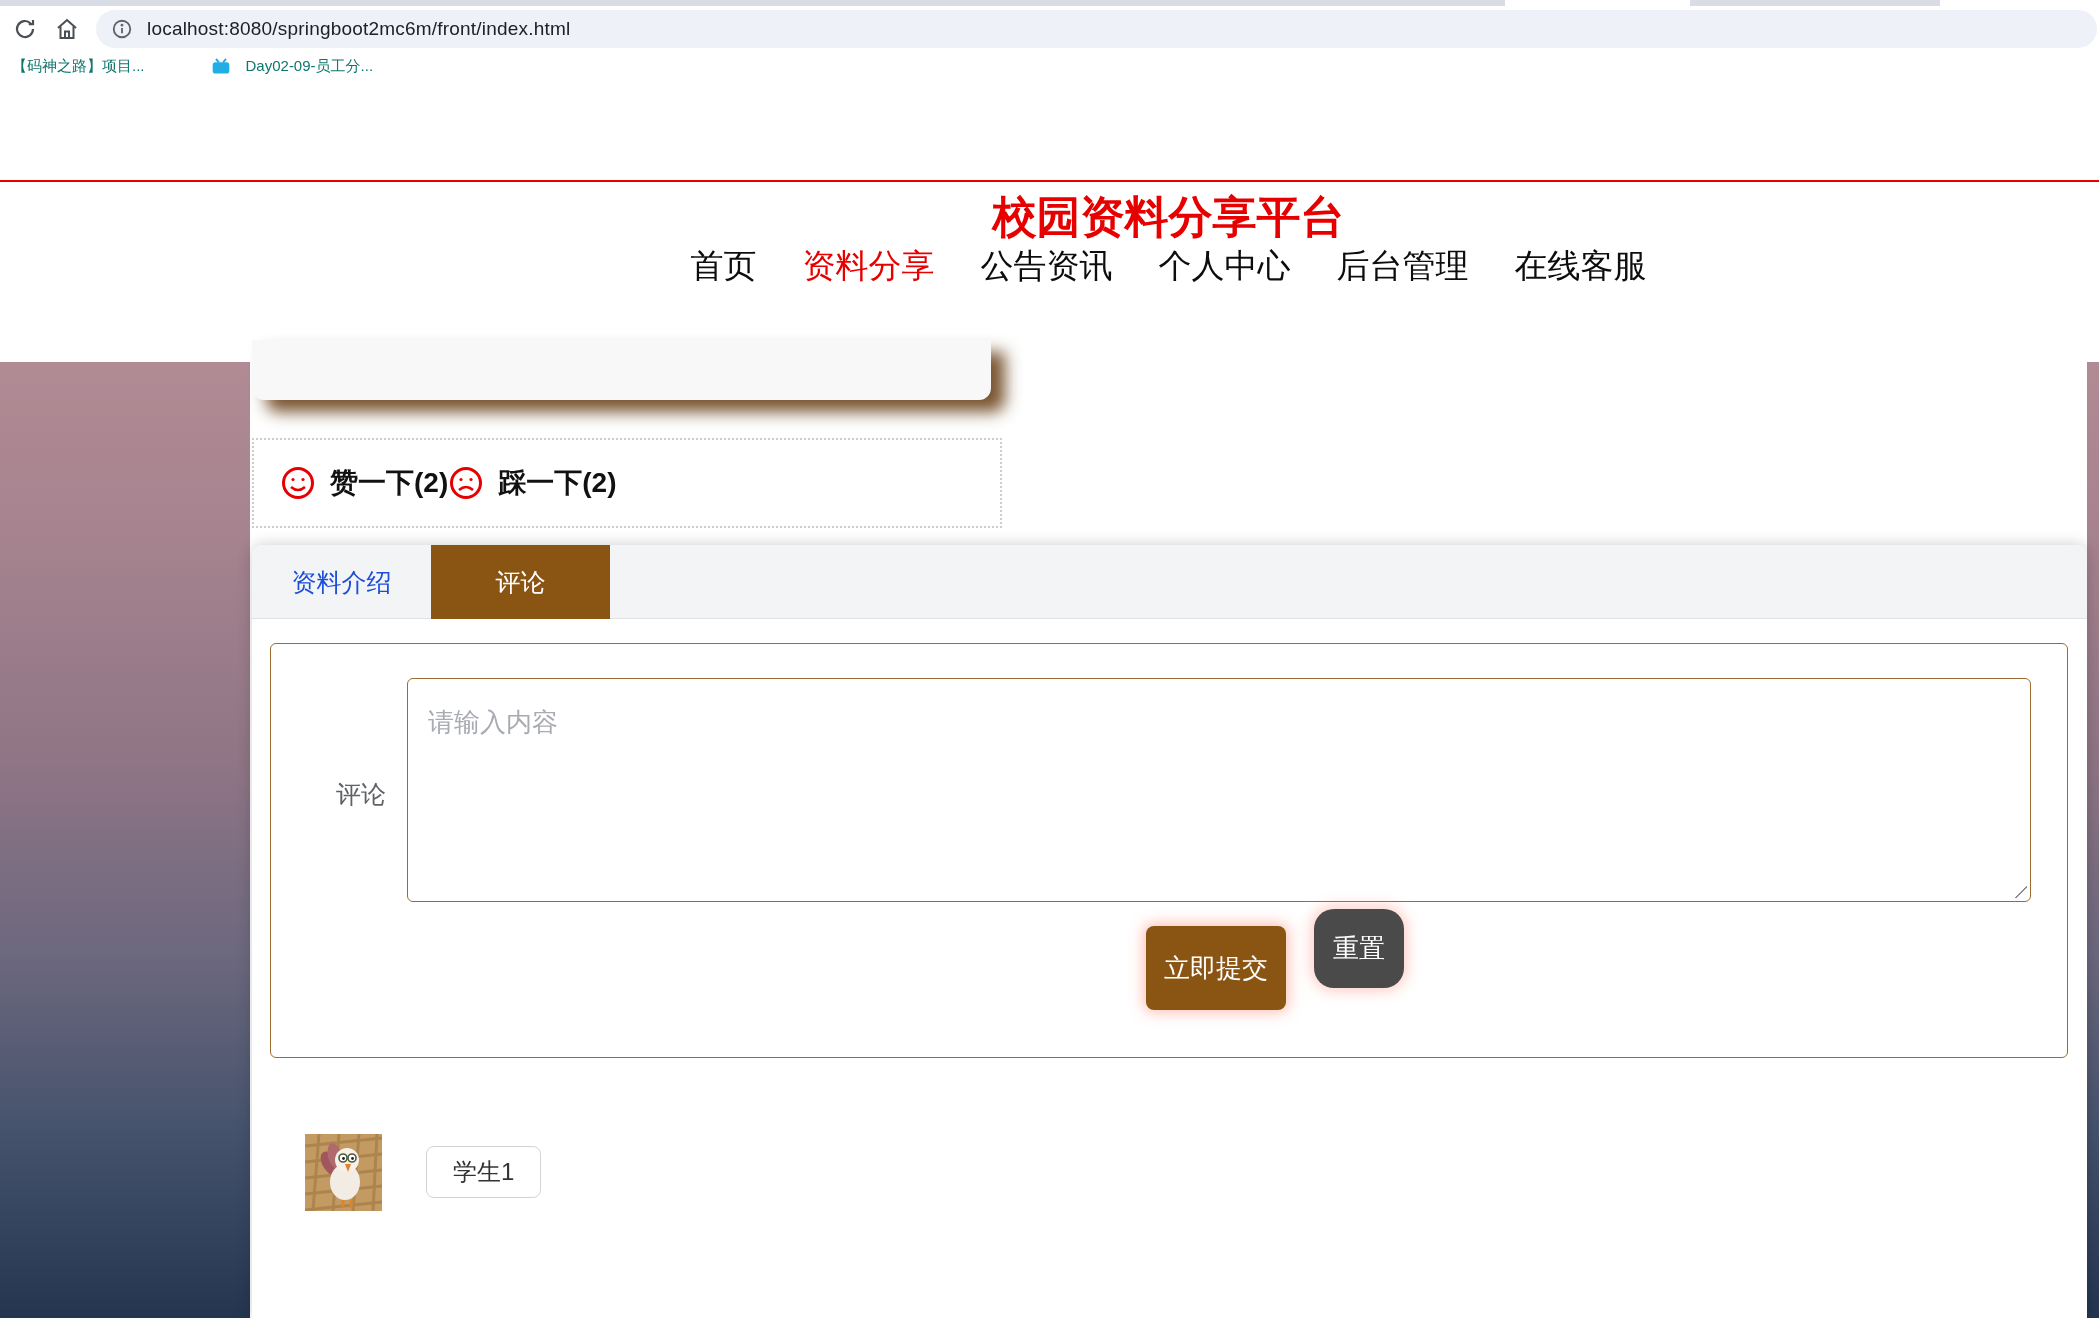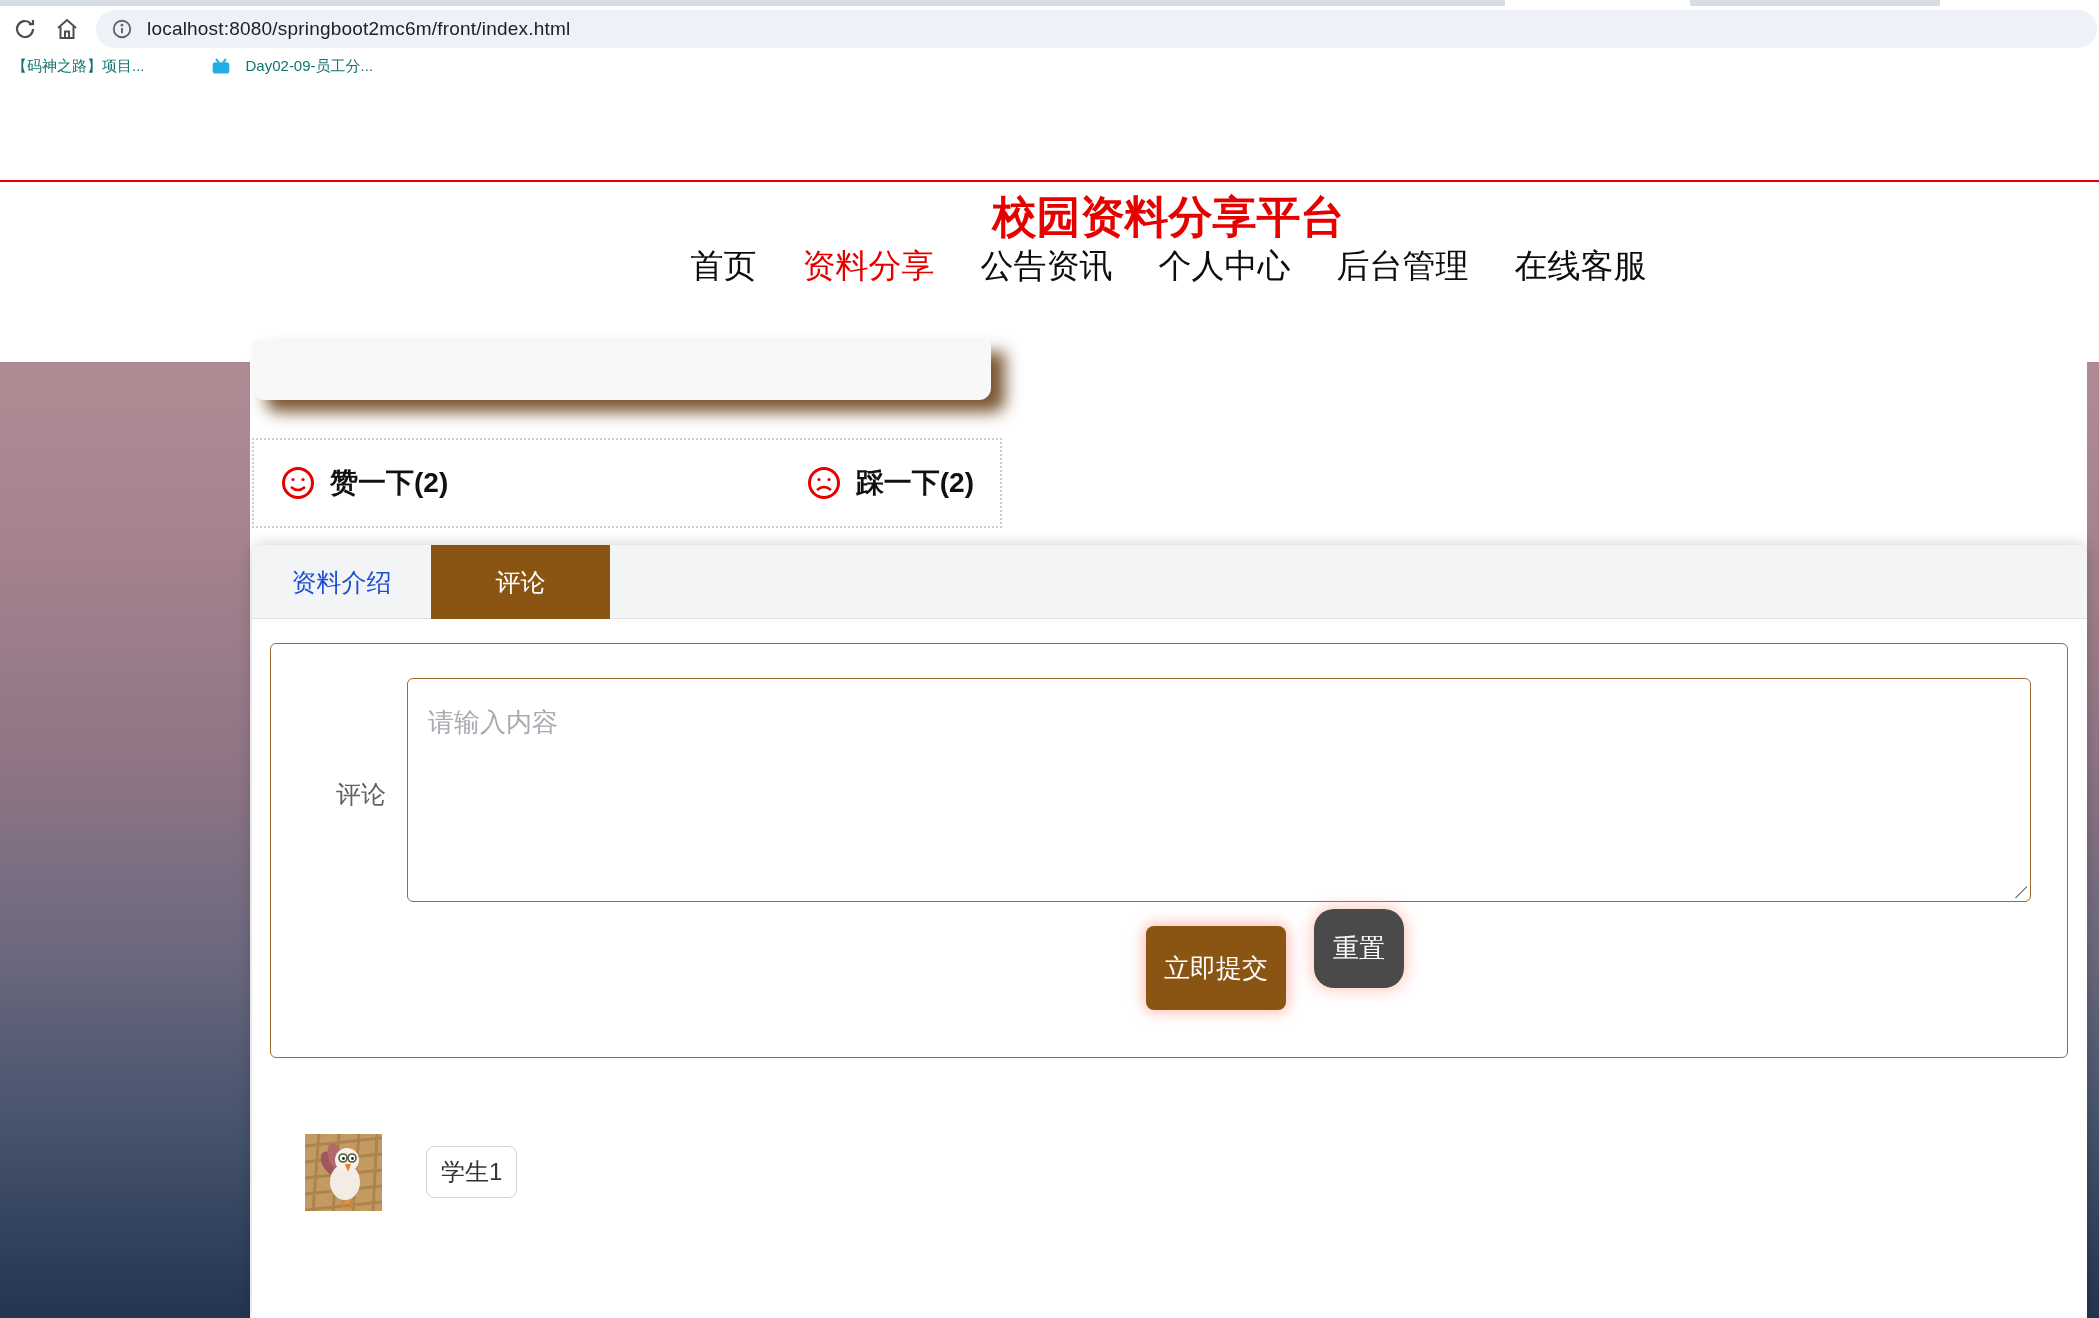--- a/index.html
+++ b/index.html
@@ -36,21 +36,21 @@
 
   
   .page-body { position:absolute; left:0; top:362px; width:2099px; height:956px;
     background:linear-gradient(180deg,#b18b94 0%,#a4828e 20%,#8f7585 42%,#6c687e 62%,#46536d 80%,#243550 100%); }
   .content { position:absolute; left:250px; top:0; width:1837px; height:956px; background:#fff; }
 
   .media-card-bottom { position:absolute; left:2px; top:-22px; width:739px; height:60px; background:#f8f8f8;
     border-radius:0 0 12px 12px; box-shadow:14px 12px 16px 0 rgba(96,55,12,0.85); }
 
   .reaction-bar { position:absolute; left:2px; top:76px; width:750px; height:90px; border:2px dotted #cdcdcd;
-    display:flex; align-items:center; justify-content:space-between; padding:0 26px 0 26px; background:#fff;gap:16px; }
+    display:flex; align-items:center; justify-content:flex-start; padding:0 26px 0 26px; background:#fff; }
   .react { display:flex; align-items:center; gap:14px; cursor:pointer; }
   .react-label { font-size:28px; font-weight:bold; color:#111; }
   .face { width:36px; height:36px; }
 
   .tab-card { position:absolute; left:2px; top:183px; width:1835px; height:773px; background:#fff;
     border-radius:10px 10px 0 0; box-shadow:0 0 16px rgba(0,0,0,0.20); }
   .tab-bar { position:absolute; left:0; top:0; width:100%; height:74px; background:#f3f4f6;
     border-bottom:1px solid #e2e2e2; border-radius:10px 10px 0 0; display:flex; }
   .tab { width:179px; height:74px; display:flex; align-items:center; justify-content:center;
     font-size:25px; color:#1d4ed8; cursor:pointer; }
@@ -68,21 +68,21 @@
     clip-path:polygon(100% 0,100% 100%,0 100%); }
   .btn-submit { position:absolute; left:875px; top:282px; width:140px; height:84px; background:#8a5413; color:#fff;
     font-size:26px; border:none; border-radius:8px; cursor:pointer; box-shadow:0 0 14px 3px rgba(255,145,125,0.55);
     font-family:"Liberation Sans","DejaVu Sans",sans-serif; }
   .btn-reset { position:absolute; left:1043px; top:265px; width:90px; height:79px; background:#4a4a4a; color:#fff;
     font-size:26px; border:none; border-radius:20px; cursor:pointer; box-shadow:0 0 14px 3px rgba(255,145,125,0.45);
     font-family:"Liberation Sans","DejaVu Sans",sans-serif; }
 
   .comment-item { position:absolute; left:0; top:589px; width:100%; height:184px; }
   .avatar { position:absolute; left:53px; top:0; width:77px; height:77px; overflow:hidden; }
-  .name-box { position:absolute; left:174px; top:12px; min-width:72px; height:52px; padding:0 14px;
+  .name-box { position:absolute; left:174px; top:12px; min-width:72px; height:52px; padding:0 26px;
     border:1px solid #d3d3d3; border-radius:8px; background:#fff; display:flex; align-items:center;
     justify-content:center; font-size:24px; color:#333; }
   .bubble { position:absolute; left:150px; top:94px; padding:16px 26px; background:#f0e7e7;
     border-radius:8px; font-size:27px; color:#1c1c1c; white-space:nowrap; }
 </style>
 </head>
 <body>
 
 <div class="screen">
 

